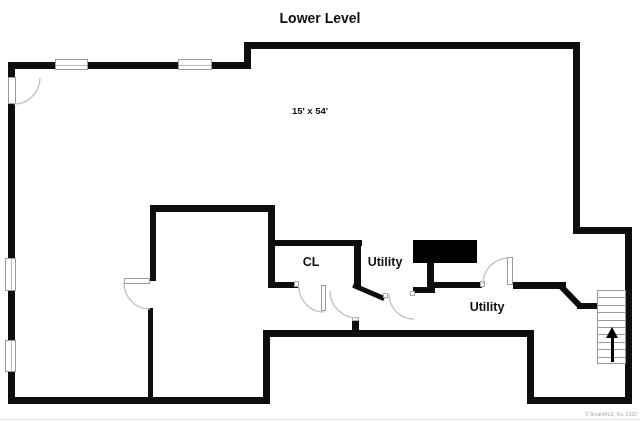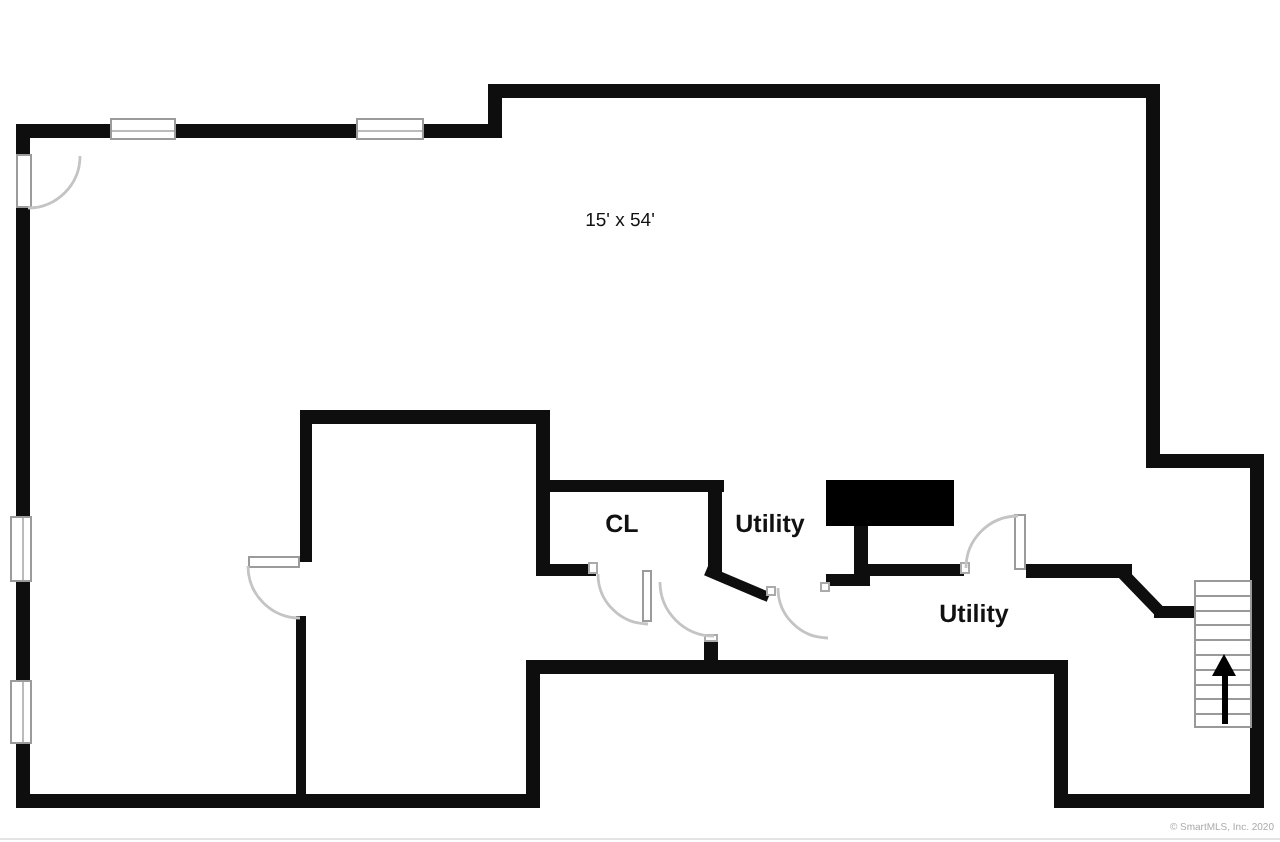--- a/index.html
+++ b/index.html
@@ -5,21 +5,21 @@
   html,body{margin:0;padding:0;background:#fff;}
   #plan{position:relative;width:640px;height:421px;background:#ffffff;overflow:hidden;
         font-family:"Liberation Sans",sans-serif;color:#111;}
   .wall{position:absolute;background:#0e0e0e;}
   .leaf{position:absolute;background:#fff;border:1px solid #9b9b9b;box-sizing:border-box;}
   .jamb{position:absolute;background:#fff;border:1px solid #aaa;box-sizing:border-box;}
   .window{position:absolute;background:#fff;border:1px solid #9b9b9b;box-sizing:border-box;}
   .window .mid-h{position:absolute;left:0;right:0;top:50%;height:1px;background:#bbb;}
   .window .mid-v{position:absolute;top:0;bottom:0;left:50%;width:1px;background:#bbb;}
   .room-label{position:absolute;text-align:center;font-weight:bold;font-size:13px;line-height:14px;}
-  .room-dims{font-weight:normal;font-size:9.5px;line-height:11px;}
+  .room-dims{font-weight:bold;font-size:9.5px;line-height:11px;}
   .small-label{position:absolute;text-align:center;font-weight:bold;font-size:12.5px;}
   #title{position:absolute;left:220px;top:10px;width:200px;text-align:center;
          font-weight:bold;font-size:14px;}
   #stairs{position:absolute;left:597px;top:290px;width:29px;height:74px;
           border:1px solid #999;box-sizing:border-box;
           background:repeating-linear-gradient(to bottom,#fff 0px,#fff 6.4px,#999 6.4px,#999 7.4px);}
   #stair-arrow-stem{position:absolute;left:611px;top:336px;width:3px;height:26px;background:#000;}
   #stair-arrow-head{position:absolute;left:606px;top:327px;width:0;height:0;
           border-left:6px solid transparent;border-right:6px solid transparent;
           border-bottom:11px solid #000;}
@@ -27,20 +27,21 @@
   #arcs{position:absolute;left:0;top:0;pointer-events:none;}
   #watermark{position:absolute;right:3px;top:411px;font-size:5px;color:#aaa;}
   #bottom-line{position:absolute;left:0;top:419px;width:640px;height:1px;background:#e3e3e3;}
   .rot{transform-origin:0 0;}
 </style>
 </head>
 <body>
 
 <div id="plan">
 
+  <div id="title">Lower Level</div>
 
   <div class="wall" style="left:8px;top:62px;width:243px;height:7px;"></div>
   <div class="wall" style="left:244px;top:42px;width:7px;height:27px;"></div>
   <div class="wall" style="left:244px;top:42px;width:336px;height:7px;"></div>
   <div class="wall" style="left:573px;top:42px;width:7px;height:192px;"></div>
   <div class="wall" style="left:573px;top:227px;width:59px;height:7px;"></div>
   <div class="wall" style="left:625px;top:227px;width:7px;height:177px;"></div>
   <div class="wall" style="left:527px;top:397px;width:105px;height:7px;"></div>
   <div class="wall" style="left:527px;top:330px;width:7px;height:74px;"></div>
   <div class="wall" style="left:263px;top:330px;width:271px;height:7px;"></div>

